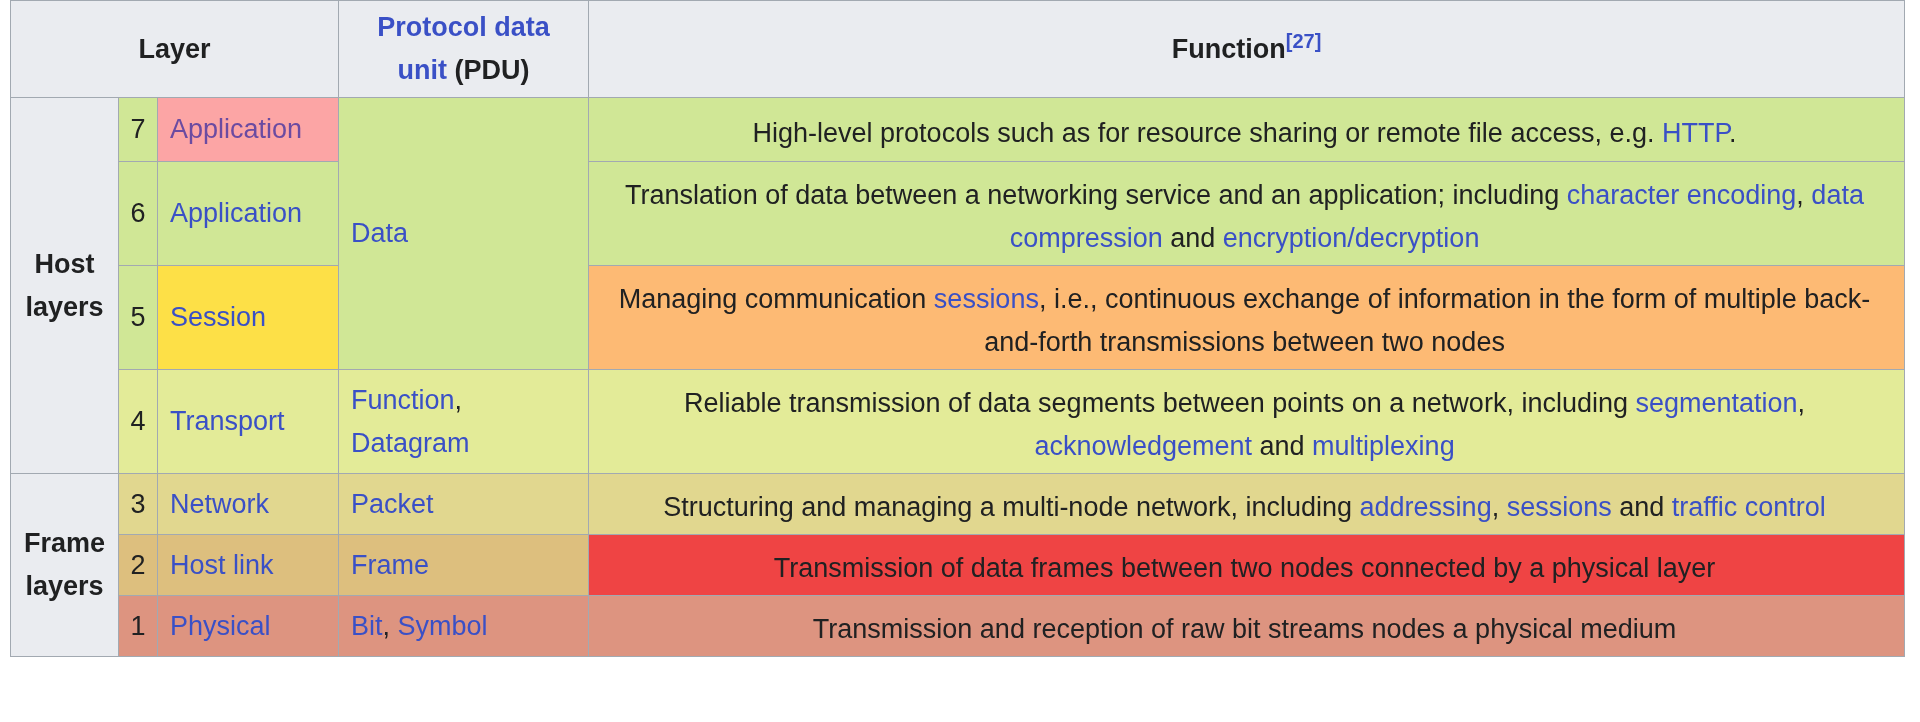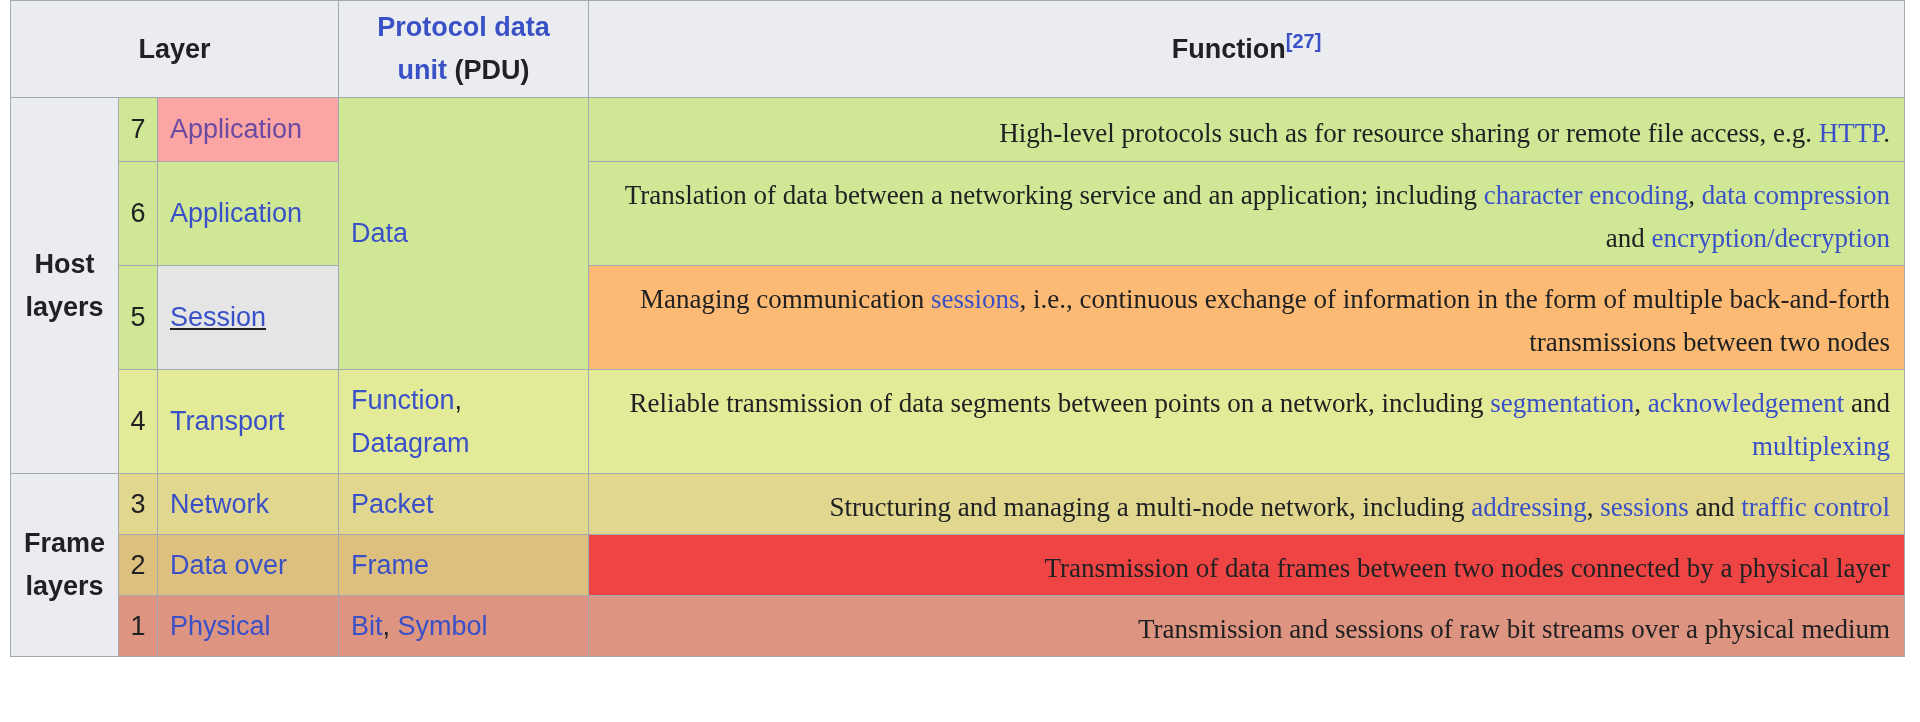--- a/index.html
+++ b/index.html
@@ -45,21 +45,21 @@
     text-align: center;
     font-weight: bold;
   }
   th.group {
     background: var(--header-bg);
     text-align: center;
     font-weight: bold;
   }
   td.num { text-align: center; padding: 5px 2px; }
   td.name, td.pdu { text-align: left; }
-  td.fn { text-align: right; padding: 12px 14px 5px 10px; font-family: Liberation Serif, serif; }
+  td.fn { text-align: center; padding: 12px 14px 5px 10px; }
 
   a { color: var(--link); text-decoration: none; cursor: pointer; }
   a.visited { color: var(--visited); }
   sup { font-size: 20px; line-height: 0; vertical-align: super; }
 
   tr.rh-hdr { height: 79px; }
   tr.rh-7 { height: 64px; }
   tr.rh-6 { height: 103px; }
   tr.rh-5 { height: 97px; }
   tr.rh-4 { height: 100px; }
@@ -99,43 +99,43 @@
         <td class="pdu" rowspan="3" style="background: rgb(208, 231, 150);"><a href="#">Data</a></td>
         <td class="fn" style="background: rgb(208, 231, 150);">High-level protocols such as for resource sharing or remote file access, e.g. <a href="#">HTTP</a>.</td>
       </tr>
       <tr class="rh-6">
         <td class="num" style="background: rgb(208, 231, 150);">6</td>
         <td class="name" style="background: rgb(208, 231, 150);"><a href="#">Application</a></td>
         <td class="fn" style="background: rgb(208, 231, 150);">Translation of data between a networking service and an application; including <a href="#">character encoding</a>, <a href="#">data compression</a> and <a href="#">encryption/decryption</a></td>
       </tr>
       <tr class="rh-5">
         <td class="num" style="background: rgb(208, 231, 150);">5</td>
-        <td class="name" style="background: #e5e5e5; text-decoration: underline;"><a href="#">Session</a></td>
+        <td class="name" style="background: #fde047;"><a href="#">Session</a></td>
         <td class="fn" style="background: #fdba74;">Managing communication <a href="#">sessions</a>, i.e., continuous exchange of information in the form of multiple back-and-forth transmissions between two nodes</td>
       </tr>
       <tr class="rh-4">
         <td class="num" style="background: rgb(227, 235, 152);">4</td>
         <td class="name" style="background: rgb(227, 235, 152);"><a href="#">Transport</a></td>
         <td class="pdu" style="background: rgb(227, 235, 152);"><a href="#">Function</a>, <a href="#">Datagram</a></td>
         <td class="fn" style="background: rgb(227, 235, 152);">Reliable transmission of data segments between points on a network, including <a href="#">segmentation</a>, <a href="#">acknowledgement</a> and <a href="#">multiplexing</a></td>
       </tr>
       <tr class="rh-3">
         <th class="group" rowspan="3">Frame layers</th>
         <td class="num" style="background: rgb(225, 215, 143);">3</td>
         <td class="name" style="background: rgb(225, 215, 143);"><a href="#">Network</a></td>
         <td class="pdu" style="background: rgb(225, 215, 143);"><a href="#">Packet</a></td>
         <td class="fn" style="background: rgb(225, 215, 143);">Structuring and managing a multi-node network, including <a href="#">addressing</a>, <a href="#">sessions</a> and <a href="#">traffic control</a></td>
       </tr>
       <tr class="rh-2">
         <td class="num" style="background: rgb(221, 191, 126);">2</td>
-        <td class="name" style="background: rgb(221, 191, 126);"><a href="#">Data over</a></td>
+        <td class="name" style="background: rgb(221, 191, 126);"><a href="#">Host link</a></td>
         <td class="pdu" style="background: rgb(221, 191, 126);"><a href="#">Frame</a></td>
         <td class="fn" style="background: #ef4444;">Transmission of data frames between two nodes connected by a physical layer</td>
       </tr>
       <tr class="rh-1">
         <td class="num" style="background: rgb(221, 148, 128);">1</td>
         <td class="name" style="background: rgb(221, 148, 128);"><a href="#">Physical</a></td>
         <td class="pdu" style="background: rgb(221, 148, 128);"><a href="#">Bit</a>, <a href="#">Symbol</a></td>
-        <td class="fn" style="background: rgb(221, 148, 128);">Transmission and sessions of raw bit streams over a physical medium</td>
+        <td class="fn" style="background: rgb(221, 148, 128);">Transmission and reception of raw bit streams nodes a physical medium</td>
       </tr>
     </tbody>
   </table>
 </div>
 
 </body></html>

